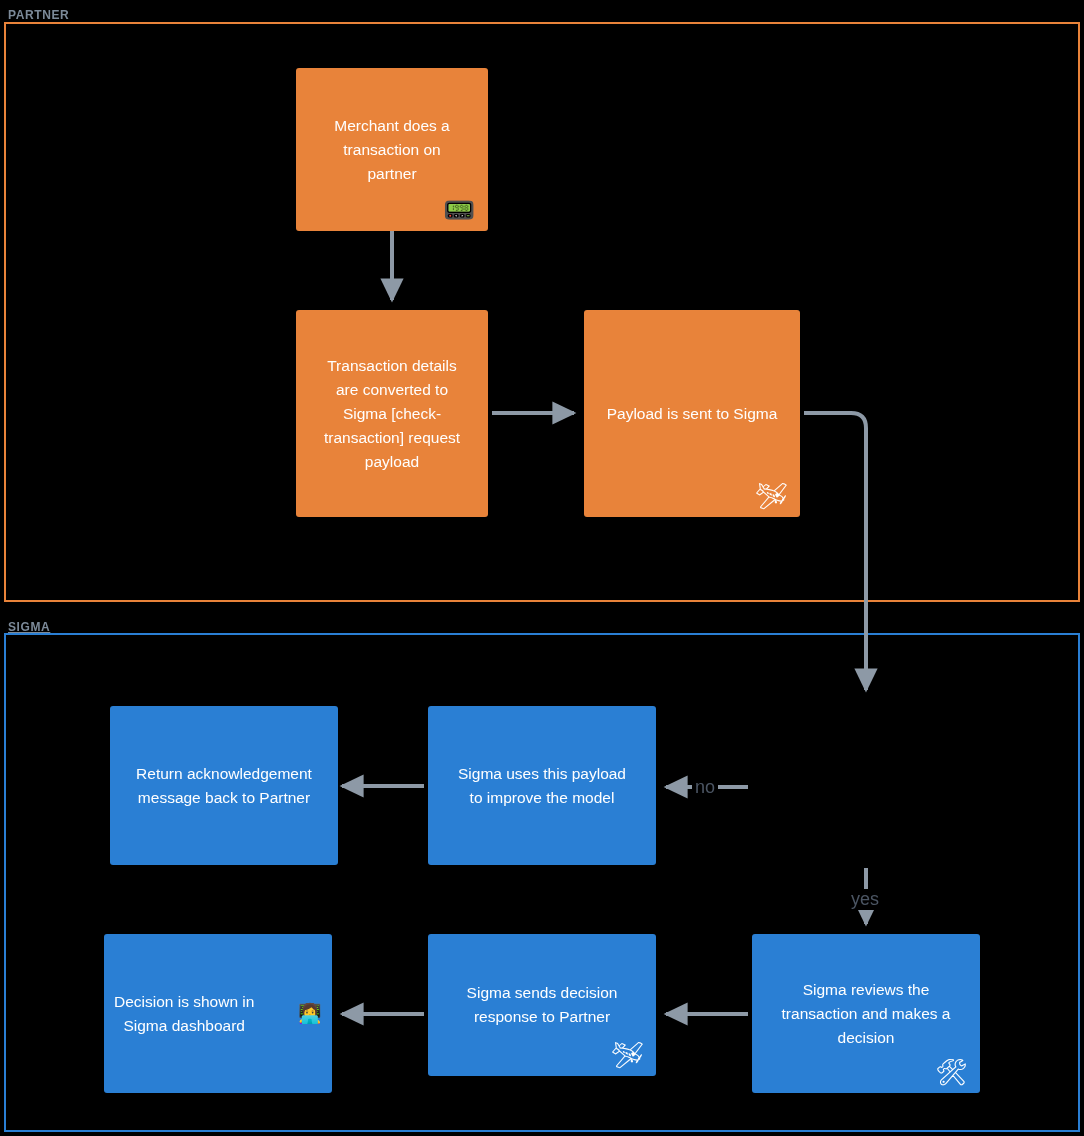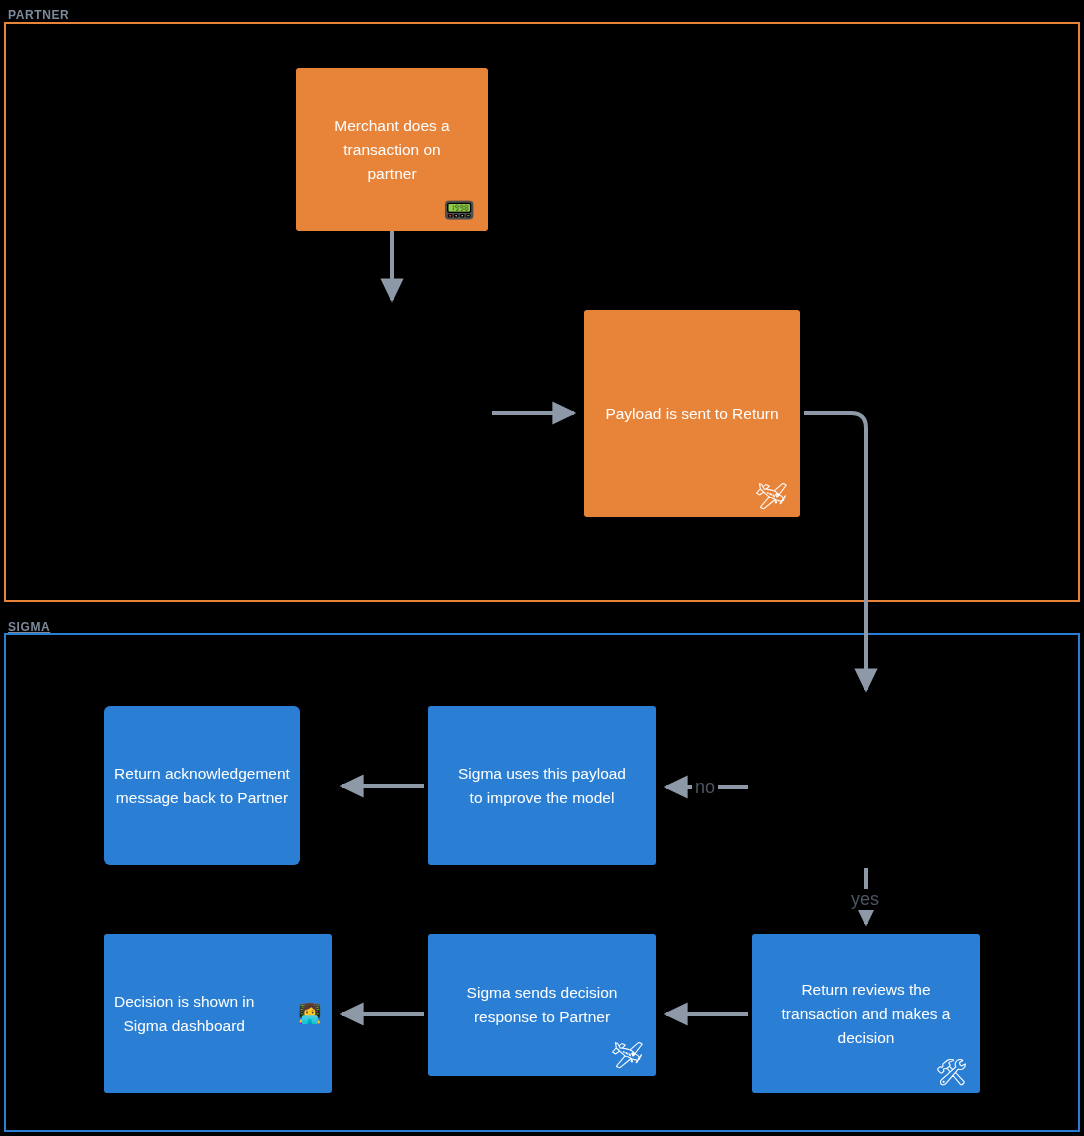--- a/index.html
+++ b/index.html
@@ -83,21 +83,21 @@
     line-height: 1;
     z-index: 3;
   }
   .inline-emoji { font-size: 19px; vertical-align: -2px; }
 
   
   #n-merchant   { left: 296px; top: 68px;  width: 192px; height: 163px; }
   #n-convert    { left: 296px; top: 310px; width: 192px; height: 207px; }
   #n-payload    { left: 584px; top: 310px; width: 216px; height: 207px; }
 
-  #n-return     { left: 104px; top: 706px; width: 196px; height: 159px; border-radius: 6px; }
+  #n-return     { left: 110px; top: 706px; width: 228px; height: 159px; }
   #n-improve    { left: 428px; top: 706px; width: 228px; height: 159px; }
   #n-dashboard  { left: 104px; top: 934px; width: 228px; height: 159px; justify-content: space-between; }
   #n-sendresp   { left: 428px; top: 934px; width: 228px; height: 142px; }
   #n-review     { left: 752px; top: 934px; width: 228px; height: 159px; }
 
   
   #n-decision {
     position: absolute;
     left: 750px;
     top: 707px;
@@ -200,39 +200,46 @@
   <div class="edge-label" id="lbl-no">no</div>
   <div class="edge-label" id="lbl-yes">yes</div>
 
   <div class="node orange" id="n-merchant">
     <span class="node-text">Merchant does a
 transaction on
 partner</span>
     <span class="node-emoji">📟</span>
   </div>
 
+  <div class="node orange" id="n-convert">
+    <span class="node-text">Transaction details
+are converted to
+Sigma [check-
+transaction] request
+payload</span>
+  </div>
 
   <div class="node orange" id="n-payload">
-    <span class="node-text">Payload is sent to Return</span>
+    <span class="node-text">Payload is sent to Sigma</span>
     <span class="node-emoji">🛩</span>
   </div>
 
 
   <div class="node blue" id="n-improve">
     <span class="node-text">Sigma uses this payload
 to improve the model</span>
   </div>
 
   <div class="node blue" id="n-return">
     <span class="node-text">Return acknowledgement
 message back to Partner</span>
   </div>
 
   <div class="node blue" id="n-review">
-    <span class="node-text">Return reviews the
+    <span class="node-text">Sigma reviews the
 transaction and makes a
 decision</span>
     <span class="node-emoji">🛠</span>
   </div>
 
   <div class="node blue" id="n-sendresp">
     <span class="node-text">Sigma sends decision
 response to Partner</span>
     <span class="node-emoji">🛩</span>
   </div>

